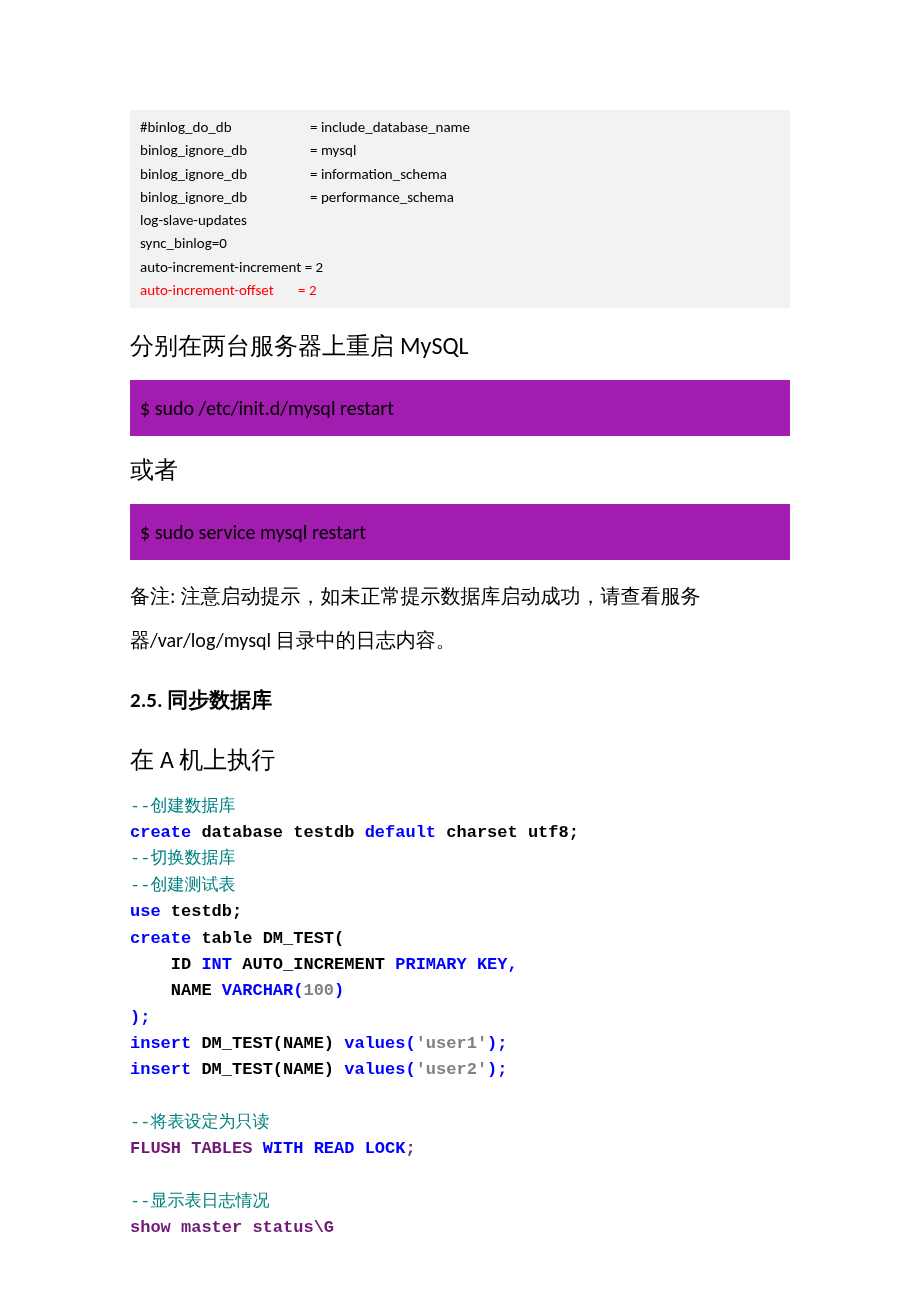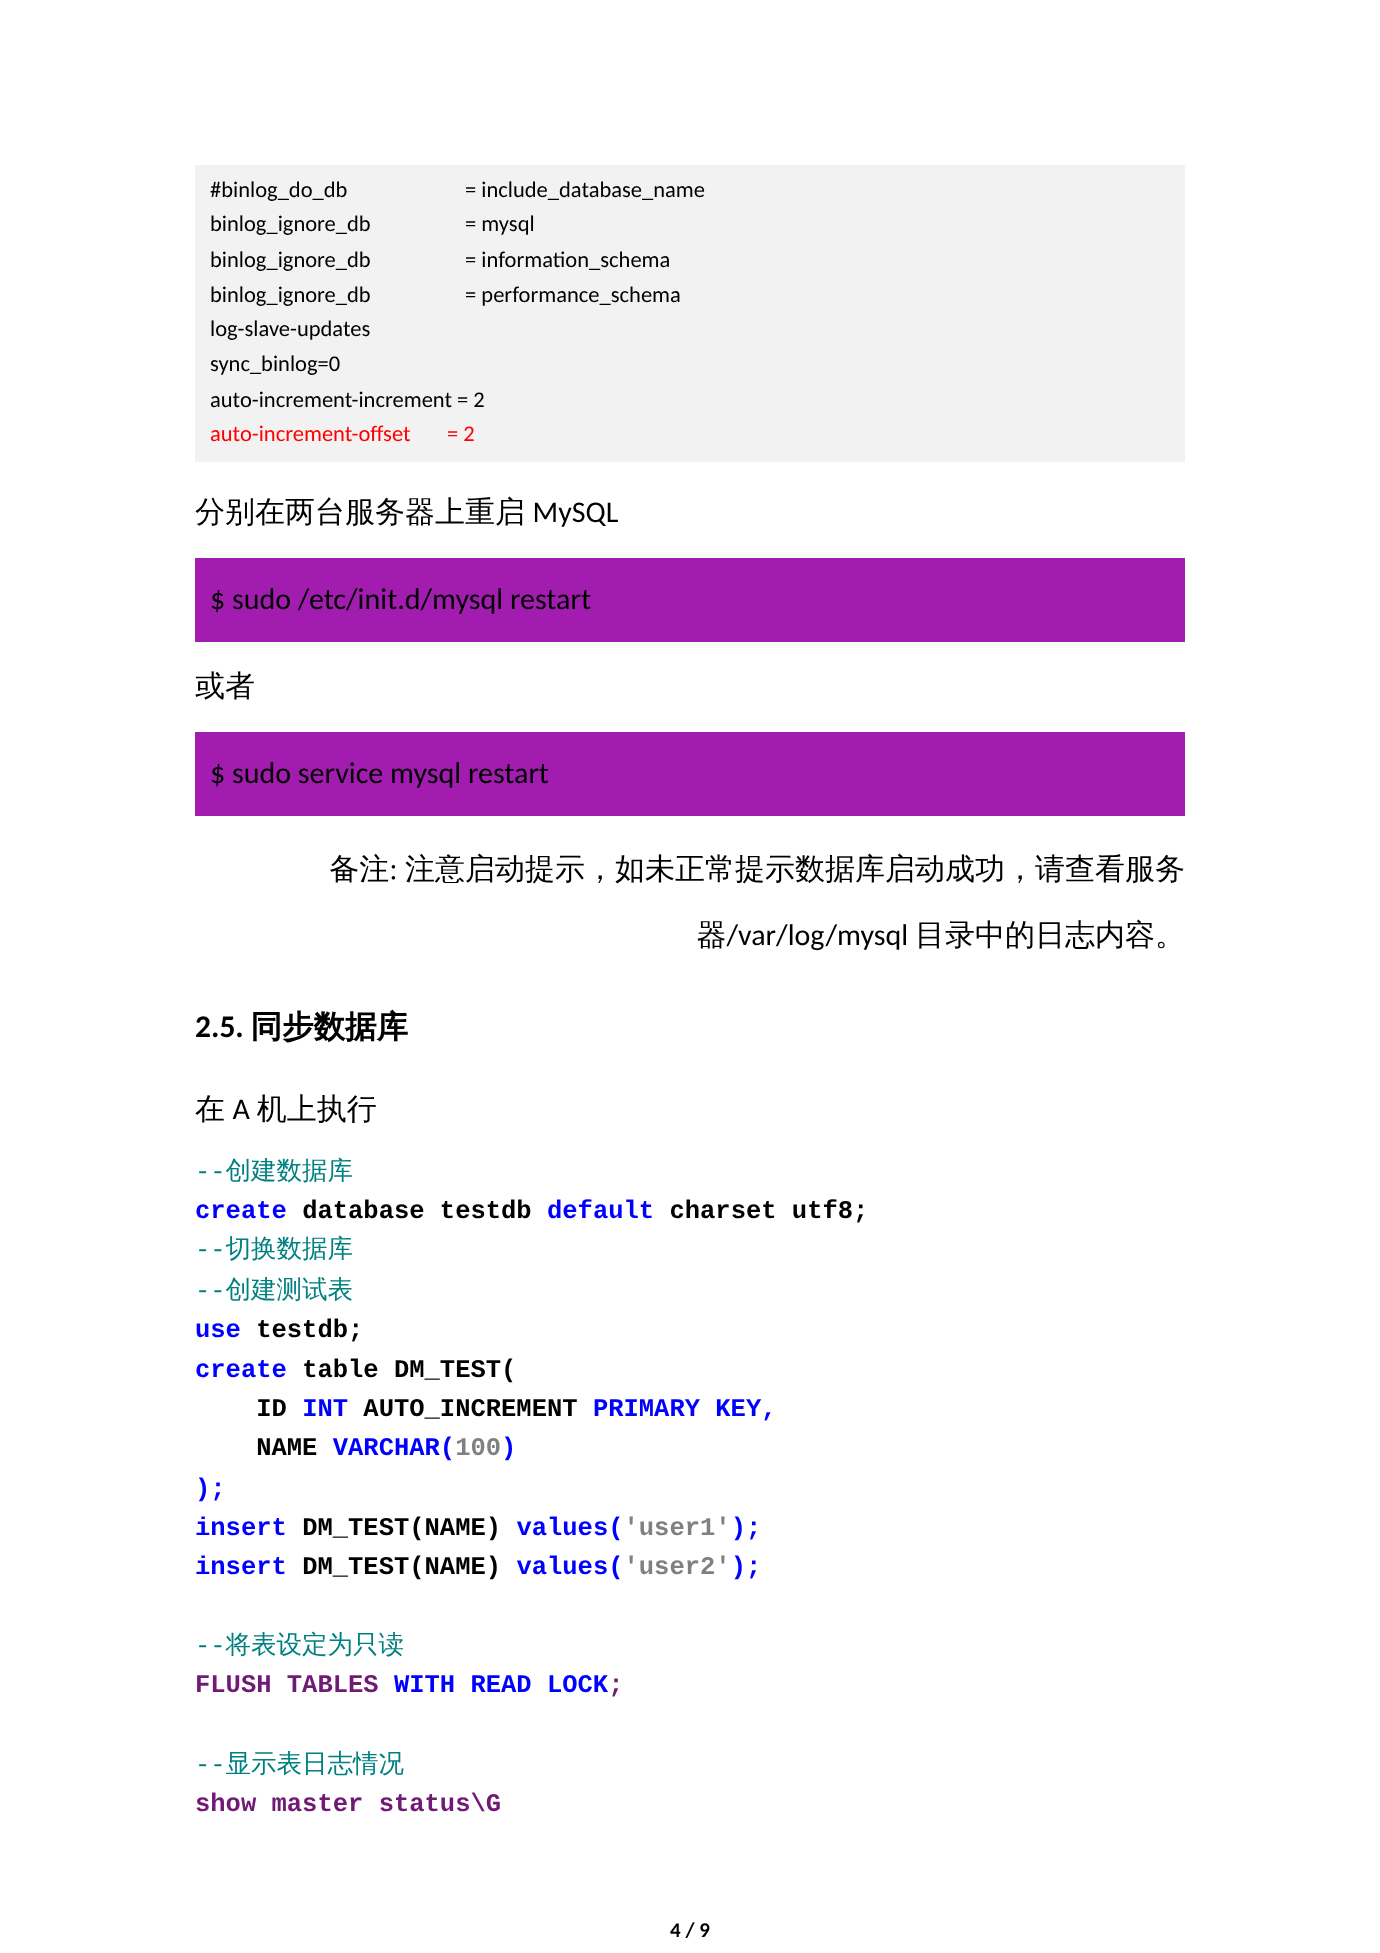--- a/index.html
+++ b/index.html
@@ -19,38 +19,37 @@
     font-size: 15px;
     line-height: 1.55;
     font-family: "Calibri", sans-serif;
     color: #000;
     margin-bottom: 14px;
   }
   .config-row { white-space: pre; }
   .config-key { display: inline-block; width: 170px; }
   .config-red { color: #ff0000; }
   .body-text {
-    font-size: 20px;
+    font-size: 24px;
     margin: 10px 0;
     line-height: 2.0;
     font-family: "SimSun", "Microsoft YaHei", serif;
   }
   .cmd-box {
     background: #a21caf;
     padding: 10px 10px;
     font-size: 20px;
     font-family: "Calibri", sans-serif;
     margin: 10px 0;
   }
   .note-text {
     font-size: 20px;
     margin: 14px 0 6px 0;
     line-height: 2.2;
     font-family: "SimSun", "Microsoft YaHei", serif;
-    text-align: right;
   }
   .heading {
     font-size: 21px;
     font-weight: bold;
     margin: 20px 0 16px 0;
     font-family: "Calibri", "Microsoft YaHei", sans-serif;
   }
   .code-block {
     font-family: "Courier New", monospace;
     font-size: 17px;

